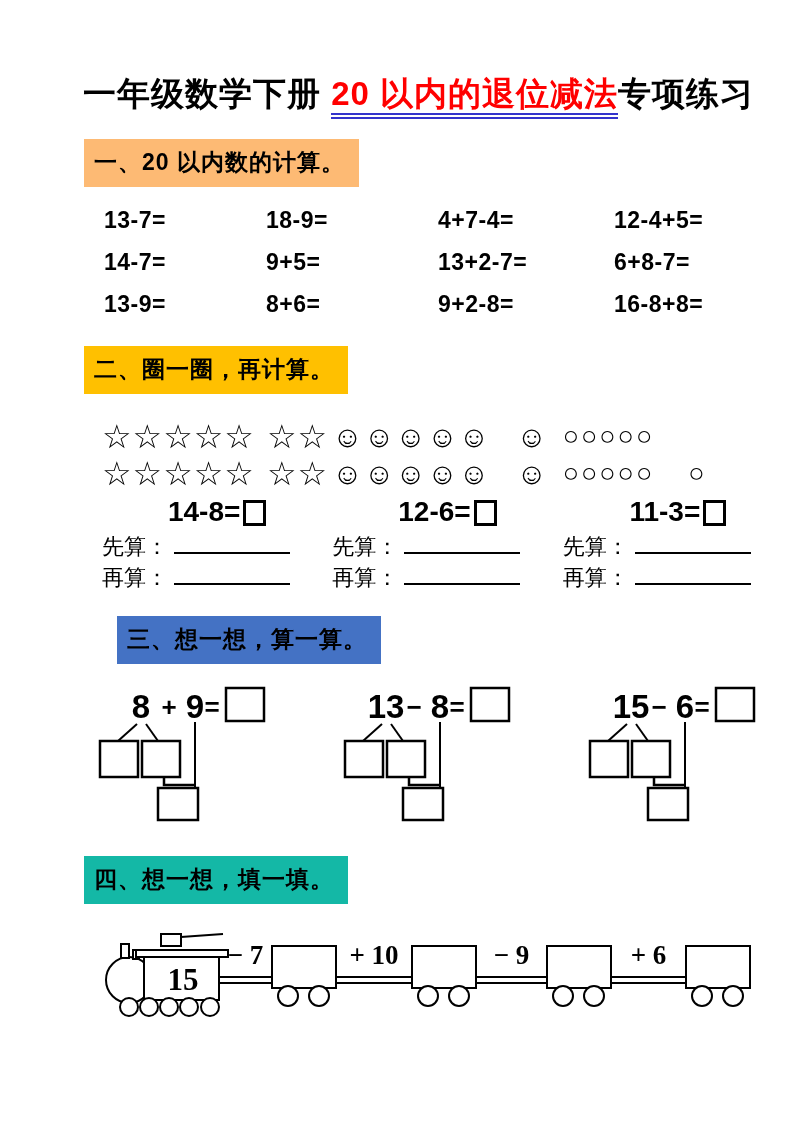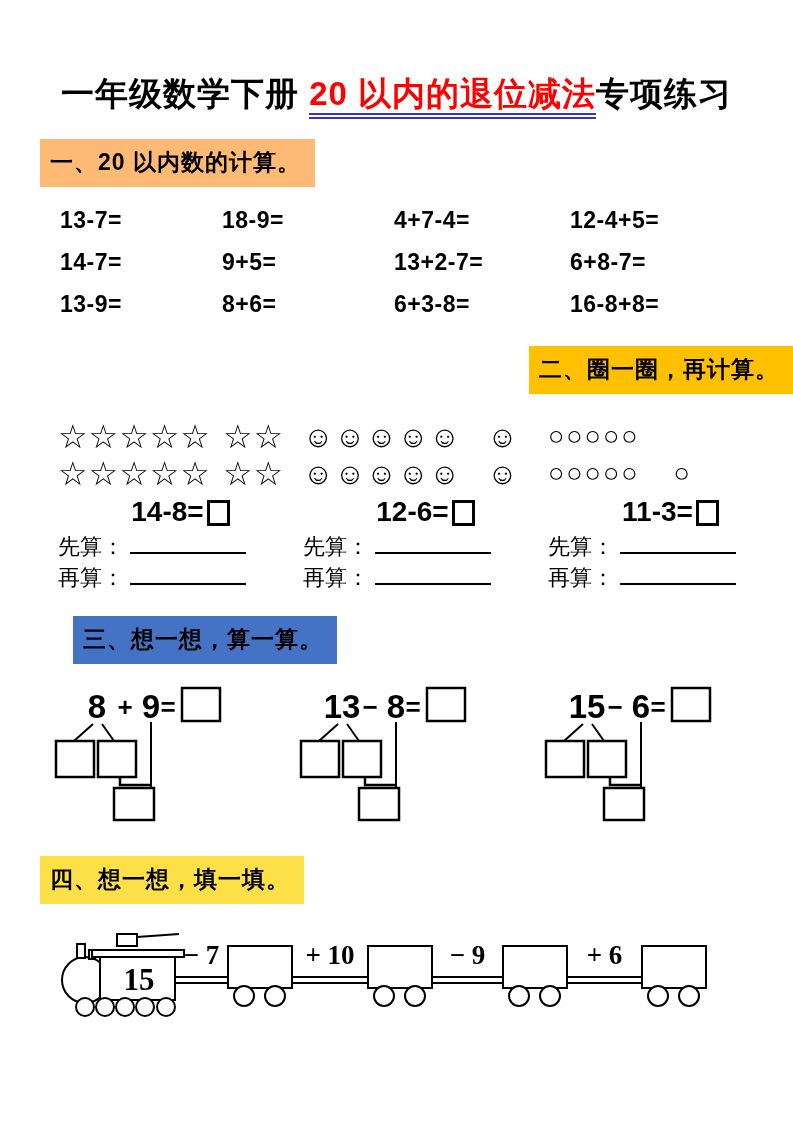--- a/index.html
+++ b/index.html
@@ -1,40 +1,40 @@
 <!DOCTYPE html>
 <html><head>
 <meta charset="utf-8">
 <style>
   * { margin:0; padding:0; box-sizing:border-box; }
   html,body { background:#fff; }
   .page {
     position:relative; width:793px; height:1122px; margin:0 auto;
     background:#fff; overflow:hidden;
-    font-family:"Liberation Sans", sans-serif; color:#000;
+    font-family:"Liberation Sans", sans-serif; color:#000;padding-left:44px;
   }
   .title {
     margin-top:72px; text-align:center;
     font-size:33px; font-weight:bold; letter-spacing:1px;
     font-family:"Liberation Sans", sans-serif;
   }
   .title-red { color:#FF0000; border-bottom:6px double #3333CC; padding-bottom:1px; }
   .sec-row { margin-left:40px; }
   .sec-header {
     display:inline-block; padding:8px 14px 9px 10px;
     font-size:23px; font-weight:bold; color:#000;
     letter-spacing:1px;
   }
   .sec-row.one { margin-top:22px; }
   .problems-grid {
     display:grid; grid-template-columns:162px 172px 176px auto;
     row-gap:15px; margin:20px 0 0 60px;
     font-size:23px; font-weight:700; letter-spacing:0.5px;
   }
-  .sec-row.two { margin-top:28px;text-align:right; }
+  .sec-row.two { margin-top:28px; }
   .three-cols { display:flex; margin-left:58px; margin-top:24px; }
   .qcol { width:245px; }
   .icon-row { height:37px; line-height:37px; white-space:nowrap; }
   .icon-star   { font-size:33px; letter-spacing:1px; }
   .icon-smiley { font-size:30px; letter-spacing:1px; }
   .icon-circle { font-size:27px; letter-spacing:2px; }
   .icon-star   .icon-group + .icon-group { margin-left:12px; }
   .icon-smiley .icon-group + .icon-group { margin-left:26px; }
   .icon-circle .icon-group + .icon-group { margin-left:34px; }
   .equation { margin-top:4px; font-size:28px; font-weight:600;text-align:center; }
@@ -76,21 +76,21 @@
       <div class="problem">13-7=</div>
       <div class="problem">18-9=</div>
       <div class="problem">4+7-4=</div>
       <div class="problem">12-4+5=</div>
       <div class="problem">14-7=</div>
       <div class="problem">9+5=</div>
       <div class="problem">13+2-7=</div>
       <div class="problem">6+8-7=</div>
       <div class="problem">13-9=</div>
       <div class="problem">8+6=</div>
-      <div class="problem">6+3-8=</div>
+      <div class="problem">9+2-8=</div>
       <div class="problem">16-8+8=</div>
     </div>
 
   <div class="sec-row two">
     <div class="sec-header" style="background-color: rgb(255, 192, 0);">二、圈一圈，再计算。</div>
   </div>
   <div class="three-cols">
       <div class="qcol">
         <div class="icon-row icon-star"><span class="icon-group">☆☆☆☆☆</span><span class="icon-group">☆☆</span></div>
         <div class="icon-row icon-star"><span class="icon-group">☆☆☆☆☆</span><span class="icon-group">☆☆</span></div>
@@ -156,21 +156,21 @@
           <line x1="50" y1="44" x2="62" y2="61" class="bond-line"></line>
           <rect x="4" y="61" width="38" height="36" class="bond-box"></rect>
           <rect x="46" y="61" width="38" height="36" class="bond-box"></rect>
           <line x1="99" y1="42" x2="99" y2="108" class="bond-line2"></line>
           <polyline points="68,97 68,105 98,105" class="bond-pl"></polyline>
           <rect x="62" y="108" width="40" height="32" class="bond-box"></rect>
         </svg></div>
     </div>
 
   <div class="sec-row four">
-    <div class="sec-header" style="background-color: #fde047;">四、想一想，填一填。</div>
+    <div class="sec-header" style="background-color: #14b8a6;">四、想一想，填一填。</div>
   </div>
   <div class="train-wrap"><svg width="660" height="94" viewBox="0 0 660 94">
         <circle cx="30" cy="56" r="23" class="tr-s"></circle>
         <rect x="22" y="20" width="8" height="14" class="tr-s"></rect>
         <rect x="34" y="26" width="6" height="9" class="tr-s"></rect>
         <rect x="62" y="10" width="20" height="12" class="tr-s"></rect>
         <line x1="82" y1="13" x2="124" y2="10" class="tr-l"></line>
         <rect x="45" y="32" width="75" height="44" class="tr-s"></rect>
         <rect x="37" y="26" width="92" height="7" class="tr-s"></rect>
         <text x="84" y="66" text-anchor="middle" class="tr-num">15</text>

